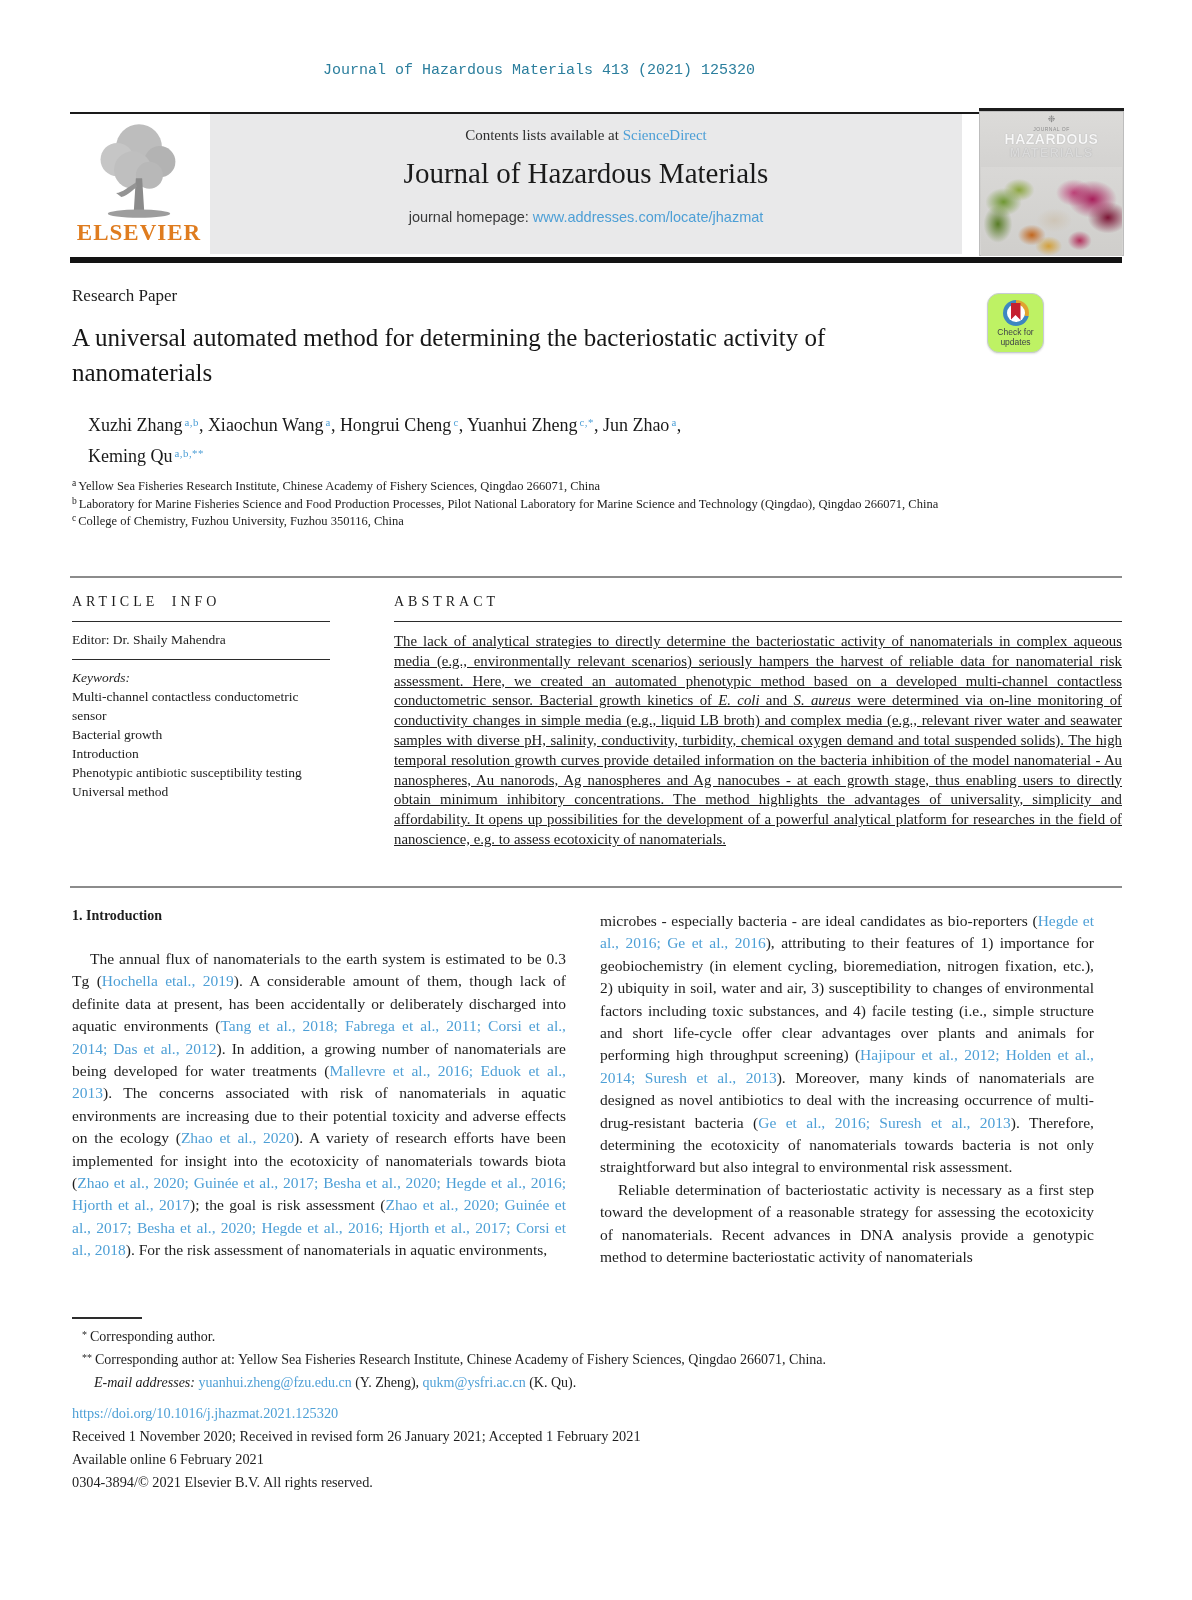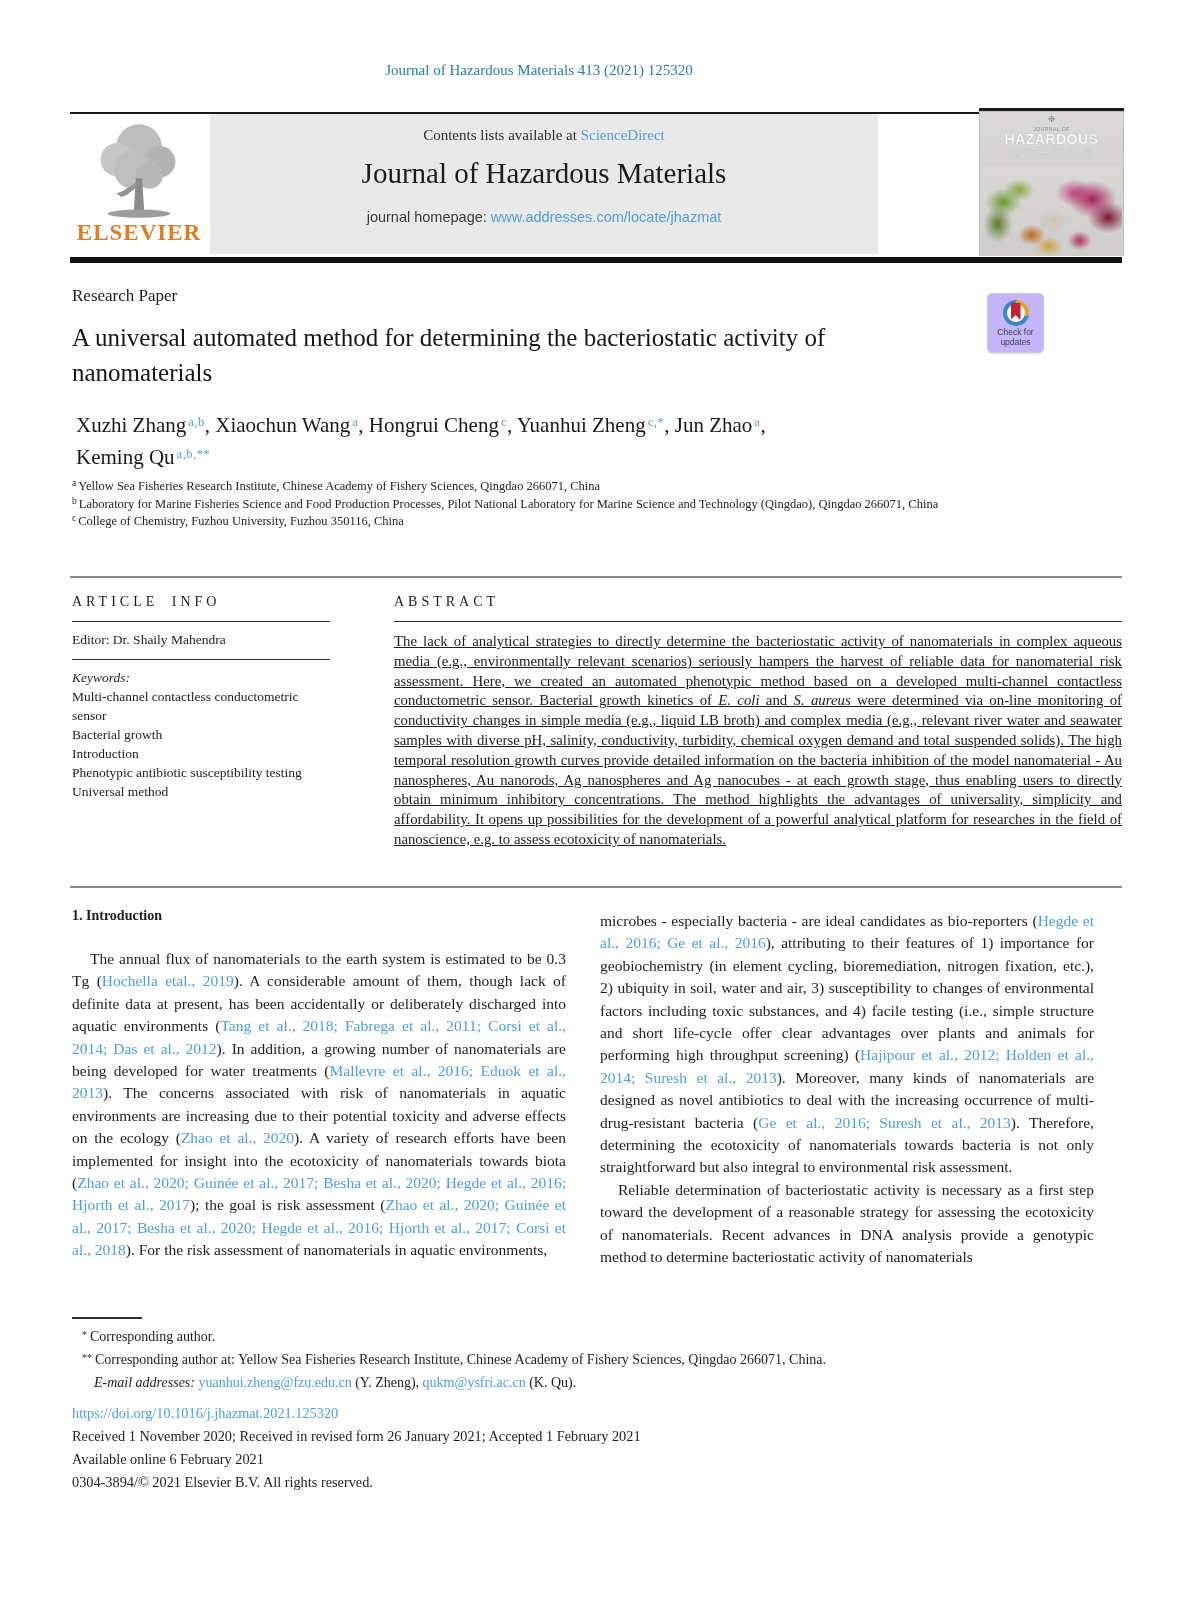--- a/index.html
+++ b/index.html
@@ -9,33 +9,33 @@
     --orange:#df7c1f;
     --headerbg:#e9e9ea;
   }
   *{margin:0;padding:0;box-sizing:border-box;}
   html,body{background:#ffffff;}
   body{width:1192px;height:1600px;position:relative;font-family:"Liberation Serif",serif;color:var(--ink);overflow:hidden;}
 
   .abs{position:absolute;}
 
   
-  #citation{top:62px;left:0;width:1078px;text-align:center;font-size:15px;color:var(--teal);}
+  #citation{top:62px;left:0;width:1078px;text-align:center;font-size:15px;color:var(--teal);font-family:Liberation Mono, monospace;}
 
   
   #rule-top{left:70px;top:112px;width:1052px;height:2px;background:#1a1a1a;}
   #thick-bar{left:70px;top:257px;width:1052px;height:6px;background:#131313;}
 
   
   #elsevier{left:70px;top:118px;width:138px;height:136px;text-align:center;}
   #elsevier svg{display:block;margin:0 auto;}
   #elsevier .els-name{font-family:"Liberation Serif",serif;font-size:23px;letter-spacing:1px;color:var(--orange);font-weight:bold;margin-top:-2px;}
 
   
-  #header-box{left:210px;top:114px;width:668px;height:140px;background:var(--headerbg);text-align:center;}
+  #header-box{left:210px;top:114px;width:752px;height:140px;background:var(--headerbg);text-align:center;}
   #contents-line{margin-top:13px;font-size:15px;color:#2e2e2e;}
   #contents-line .lnk{color:var(--link);}
   #journal-title{font-size:29px;margin-top:13px;color:#1b1b1b;}
   #homepage-line{font-family:"Liberation Sans",sans-serif;font-size:14.5px;margin-top:19px;color:#3a3a3a;}
   #homepage-line .lnk{color:var(--link);}
 
   
   #cover{left:979px;top:108px;width:145px;height:148px;background:linear-gradient(180deg,#dcdbd9 0%,#cfcecc 60%,#d8d7d5 100%);border-top:3px solid #1c1c1c;box-shadow:0 0 0 1px #bdbdbd inset;text-align:center;overflow:hidden;}
   #cover .mini-logo{font-size:9px;color:#8a8a8a;line-height:10px;margin-top:3px;}
   #cover .cov-kicker{font-family:"Liberation Sans",sans-serif;font-size:5px;letter-spacing:0.5px;color:#8d8d8d;margin-top:2px;}
@@ -53,28 +53,28 @@
       radial-gradient(20px 15px at 36% 74%, #c2661d 0%, rgba(194,102,29,0) 70%),
       radial-gradient(16px 13px at 70% 80%, #b3305c 0%, rgba(179,48,92,0) 75%),
       radial-gradient(18px 13px at 48% 86%, #d3a03a 0%, rgba(211,160,58,0) 75%),
       linear-gradient(180deg,#d9d8d6,#cfcecb);}
 
   
   #type-label{left:72px;top:286px;font-size:17px;}
   #title{left:72px;top:320px;width:895px;font-size:25px;line-height:35px;color:#161616;}
 
   
-  #check-badge{left:987px;top:293px;width:57px;height:60px;background:#c4b5fd;border:1px solid #c7ccd3;border-radius:5px;text-align:center;box-shadow:0 1px 2px rgba(0,0,0,0.12);}
+  #check-badge{left:987px;top:293px;width:57px;height:60px;background:#bef264;border:1px solid #c7ccd3;border-radius:12px;text-align:center;box-shadow:0 1px 2px rgba(0,0,0,0.12);}
   .badge-circle{position:relative;width:26px;height:26px;margin:6px auto 2px auto;border-radius:50%;background:conic-gradient(#e0a32e 0deg 105deg,#3d87c0 105deg 360deg);}
   .badge-circle::before{content:"";position:absolute;inset:4px;background:#fff;border-radius:50%;}
   .badge-bookmark{position:absolute;left:8px;top:3px;width:10px;height:17px;background:#c5202e;clip-path:polygon(0 0,100% 0,100% 100%,50% 70%,0 100%);}
   .badge-text{font-family:"Liberation Sans",sans-serif;font-size:8.5px;line-height:9.5px;color:#3f4348;}
 
   
-  #authors{left:76px;top:411px;font-size:21px;line-height:29px;color:#191919;}
+  #authors{left:88px;top:411px;font-size:18px;line-height:29px;color:#191919;}
   .seg-sup{color:var(--link);font-size:0.6em;position:relative;top:-0.45em;margin-left:2px;letter-spacing:0.5px;}
 
   
   #affiliations{left:72px;top:478px;width:900px;font-size:12.5px;line-height:16.5px;color:#222;}
   .aff-sup{font-size:9.5px;position:relative;top:-0.4em;margin-right:2px;}
 
   
   #rule-info{left:70px;top:576px;width:1052px;height:2px;background:#8c8c8c;}
   #rule-body{left:70px;top:886px;width:1052px;height:2px;background:#8c8c8c;}
 

